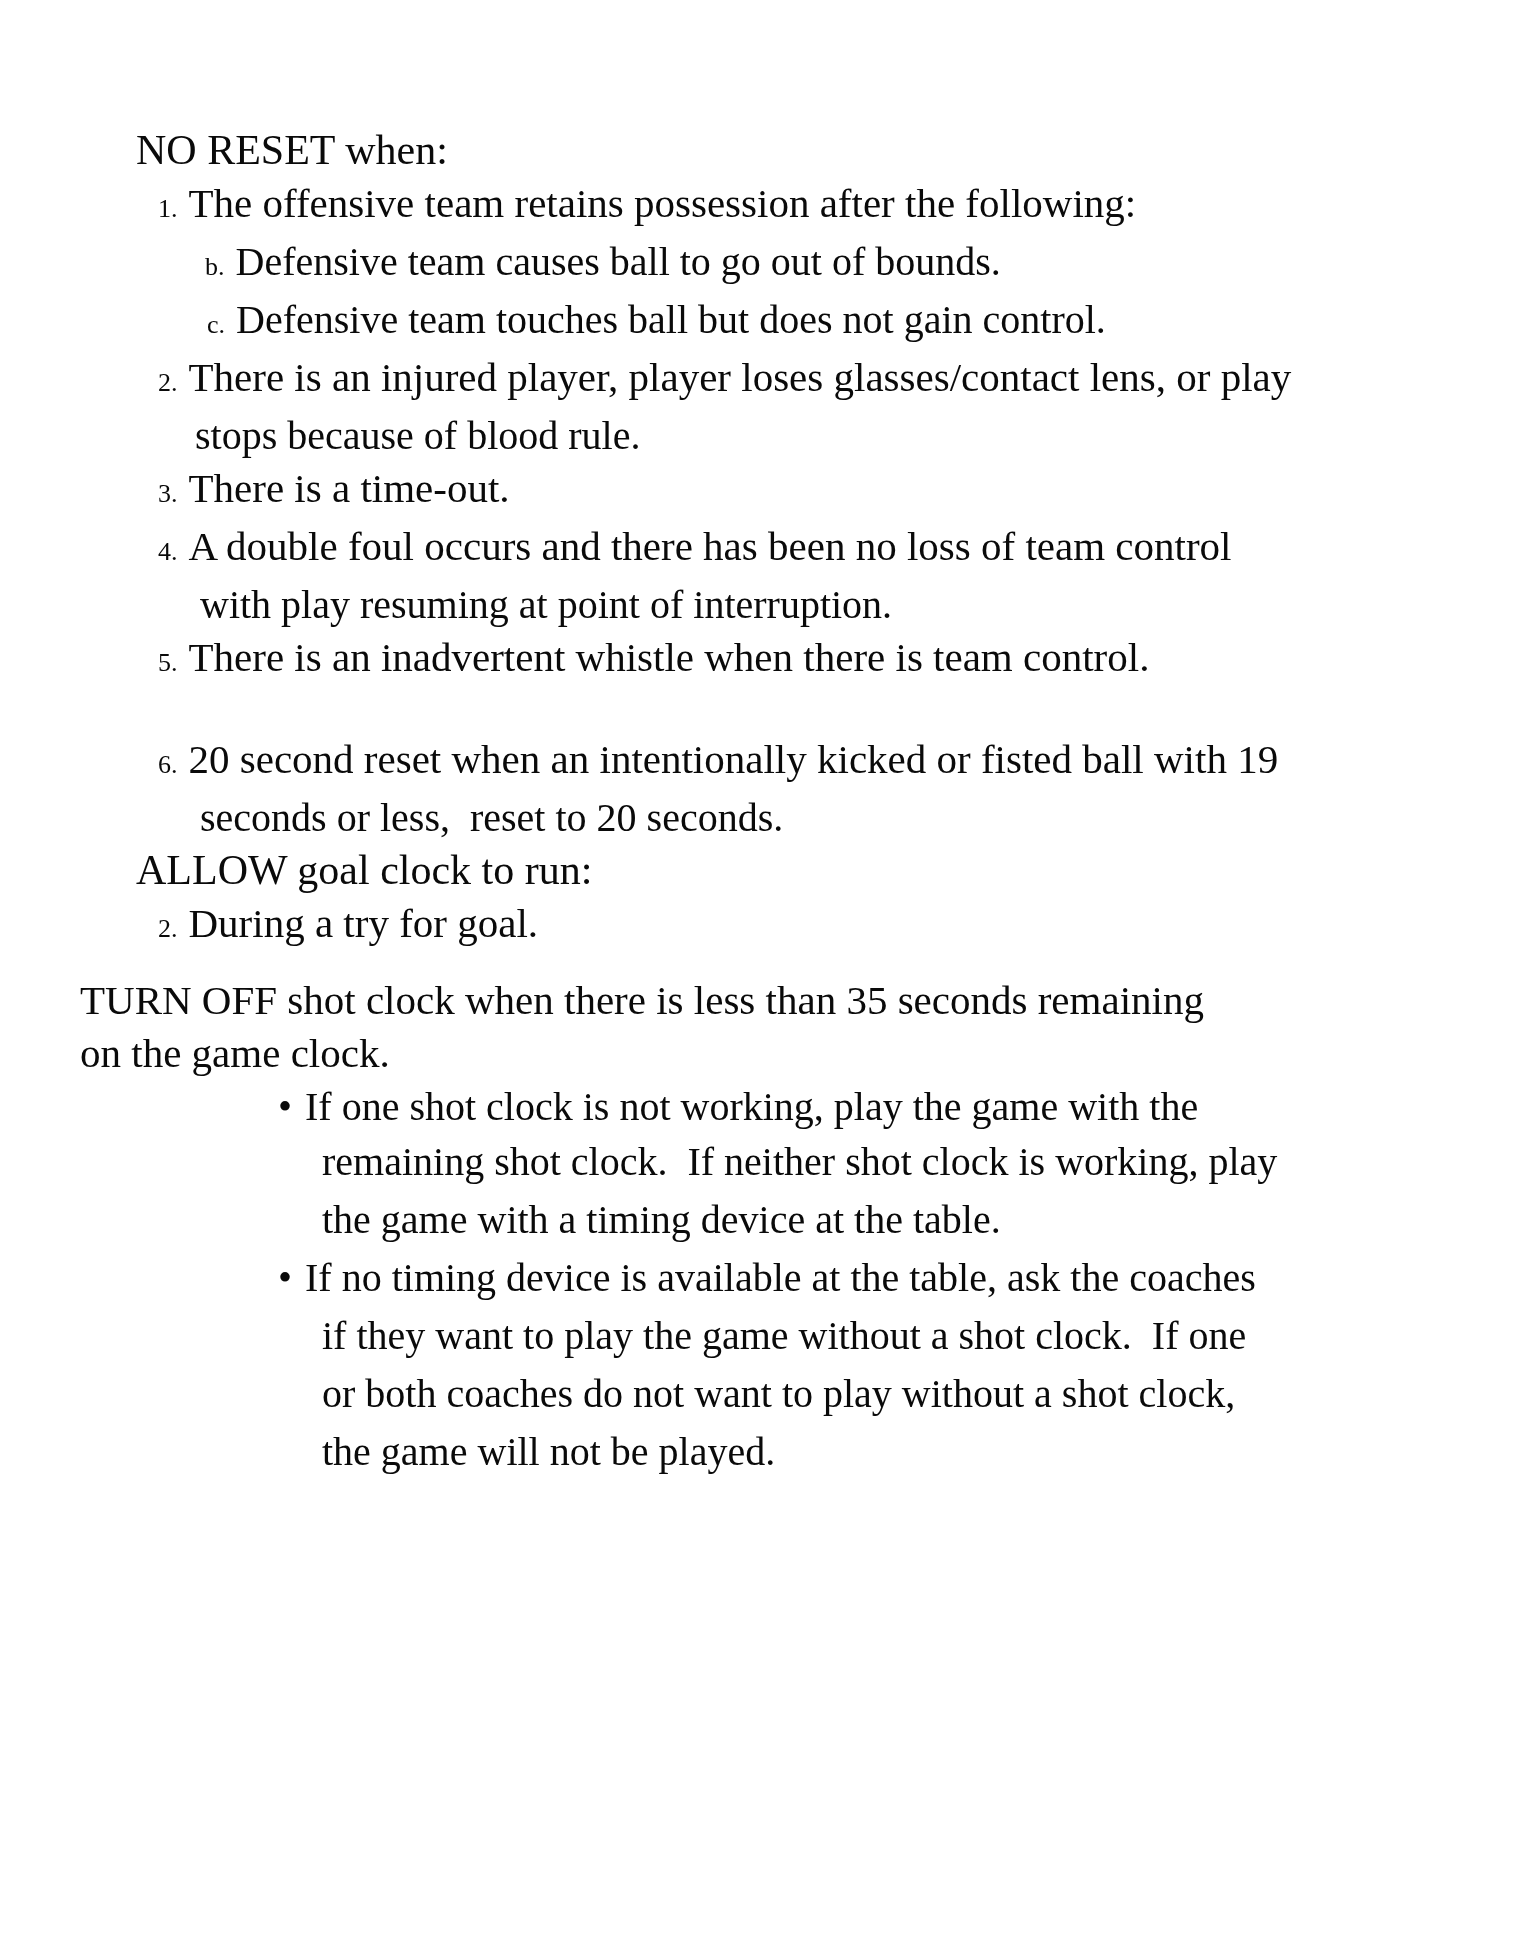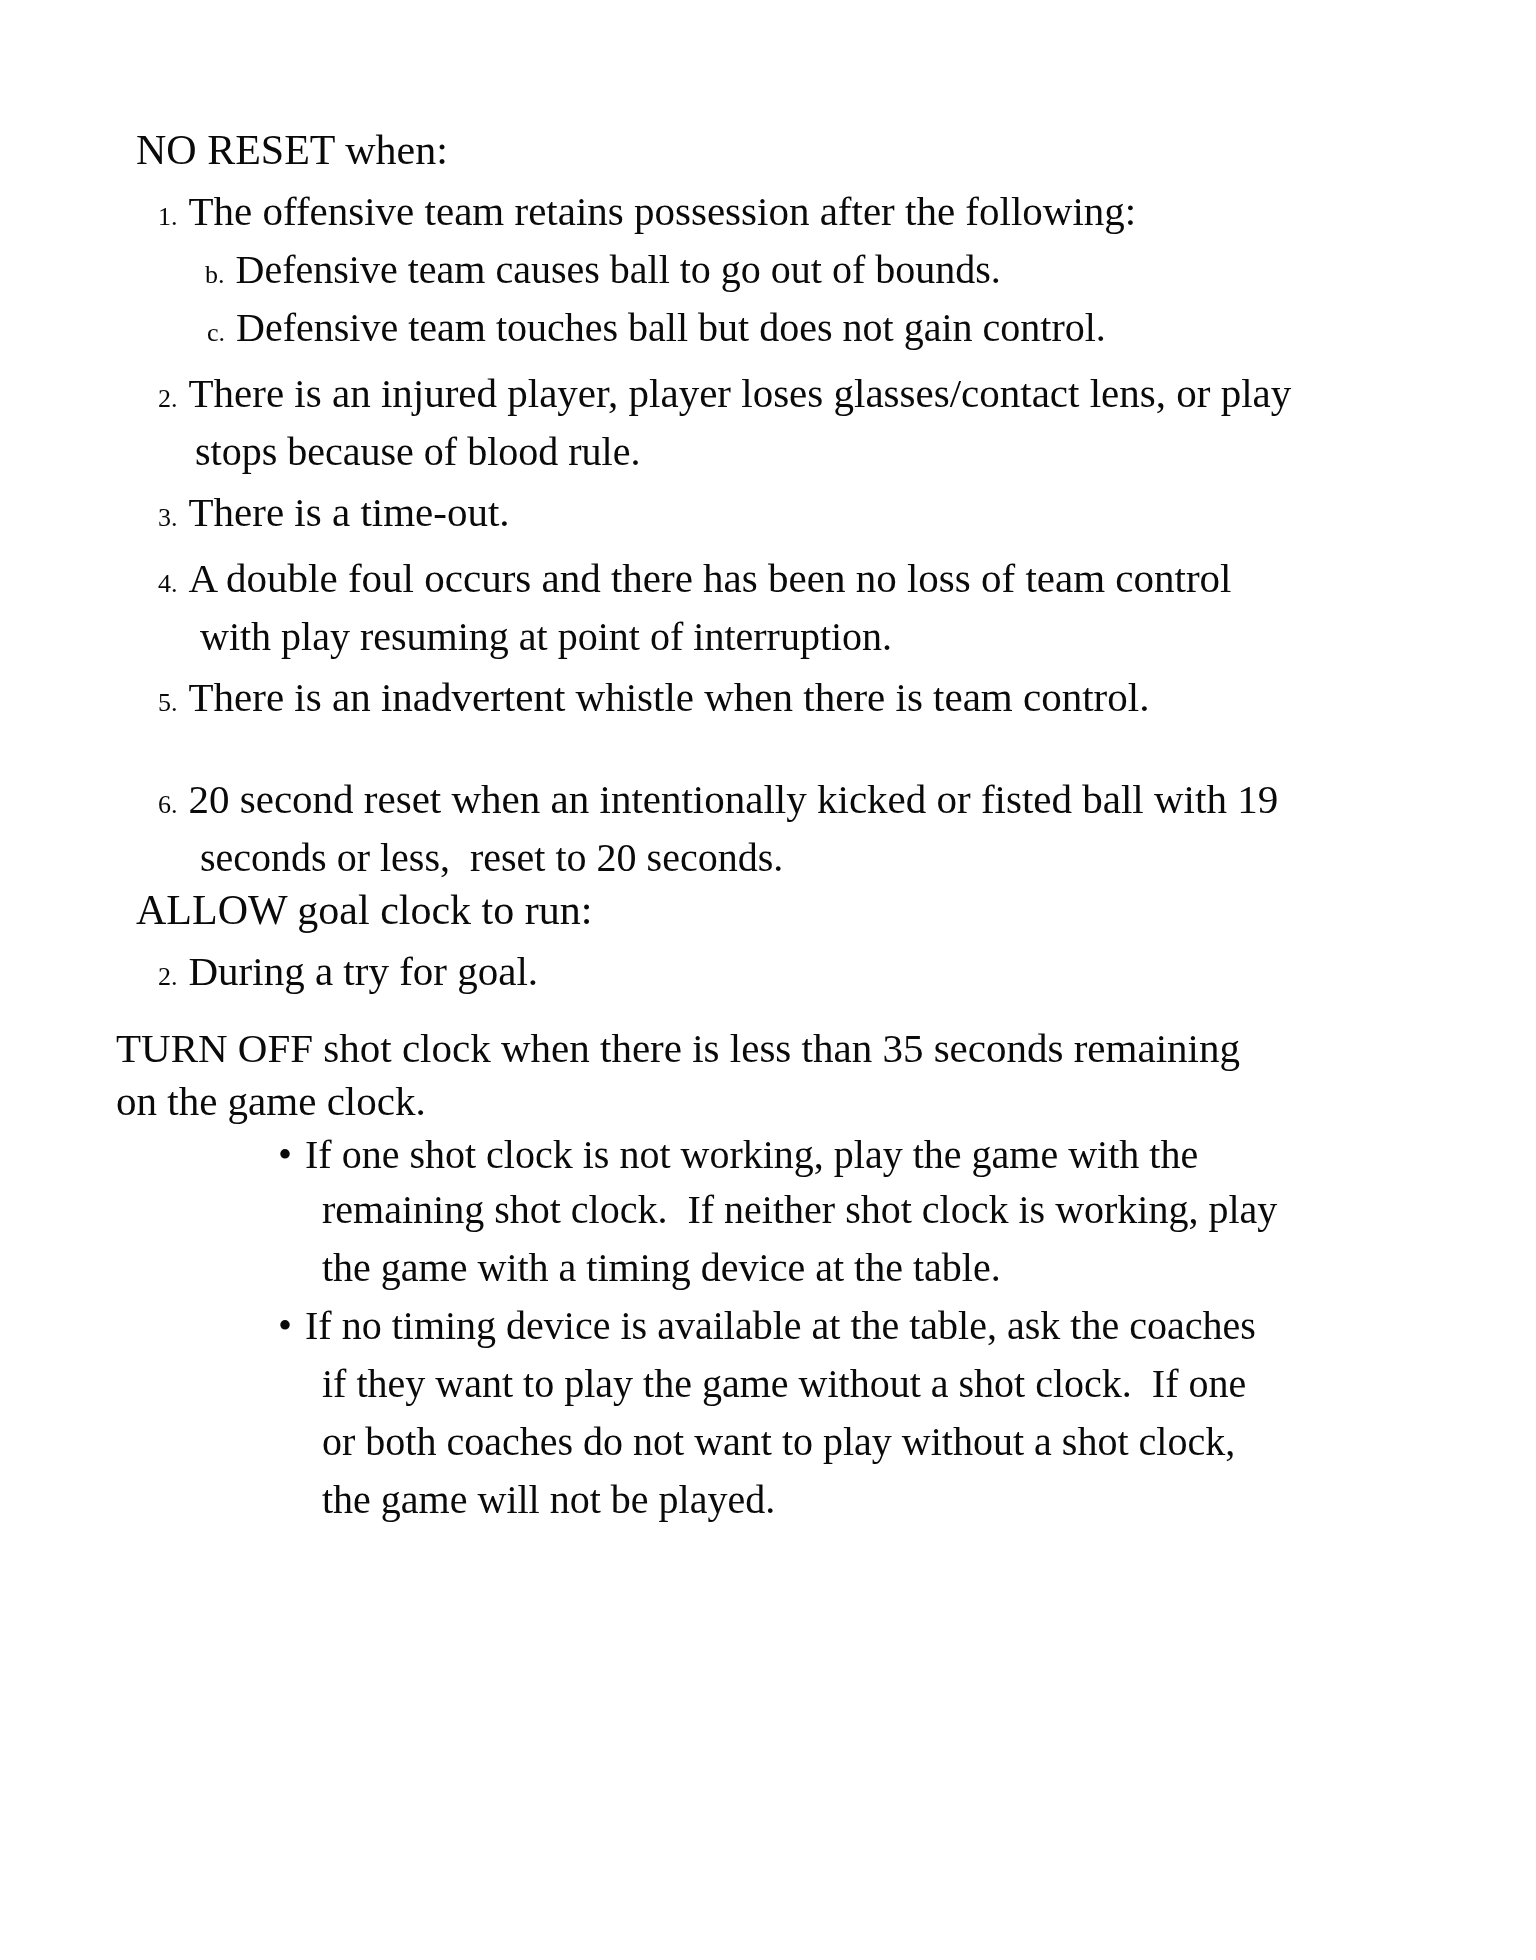--- a/index.html
+++ b/index.html
@@ -26,32 +26,32 @@
   .ln .tx { white-space: pre; }
   
   .mk {
     font-size: 26px;
     margin-right: 11px;
     white-space: pre;
   }
   
   .h  { font-size: 42px; margin-left: 136px; }
   
-  .it { font-size: 41px; margin-left: 158px; margin-top: 8px; }
+  .it { font-size: 41px; margin-left: 158px; }
   
   .sub-s { font-size: 27px; line-height: 40px; margin-left: 205px; }
   .sub-s .mk { font-size: 18px; margin-right: 10px; }
   
   .sub { font-size: 40px; margin-left: 205px; }
   .sub-c { margin-left: 207px; }
   
   .cont  { font-size: 40px; margin-left: 195px; }
   .cont2 { margin-left: 200px; }
   
-  .toff { font-size: 41px; margin-left: 116px; }
+  .toff { font-size: 41px; margin-left: 80px; }
   
   .blt  { font-size: 40px; margin-left: 278px; line-height: 53px; }
   .blt .mk { font-size: 40px; margin-right: 13px; }
   .bcont { font-size: 40px; margin-left: 322px; line-height: 58px; }
   .blt2 { line-height: 58px; }
   
   .gap-before-6    { margin-top: 44px; }
   .gap-before-toff { margin-top: 19px; }
 </style>
 </head>

